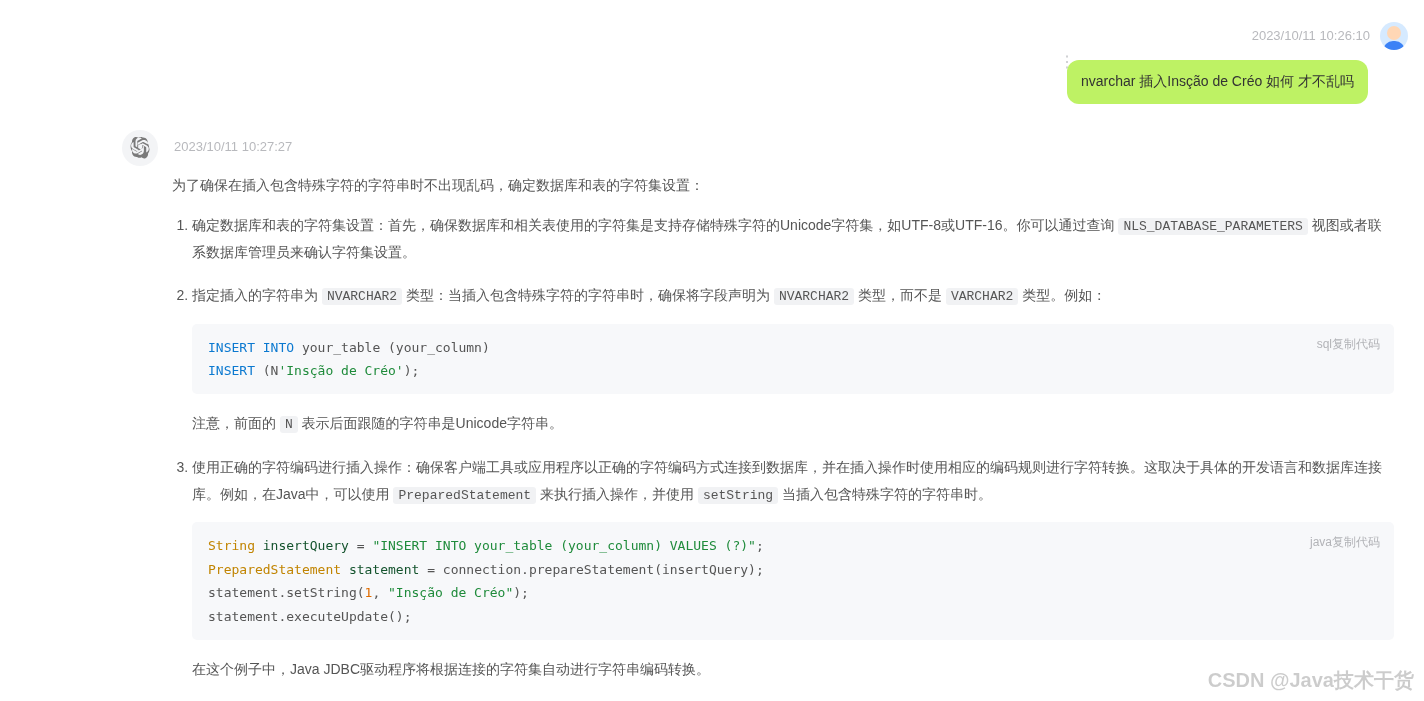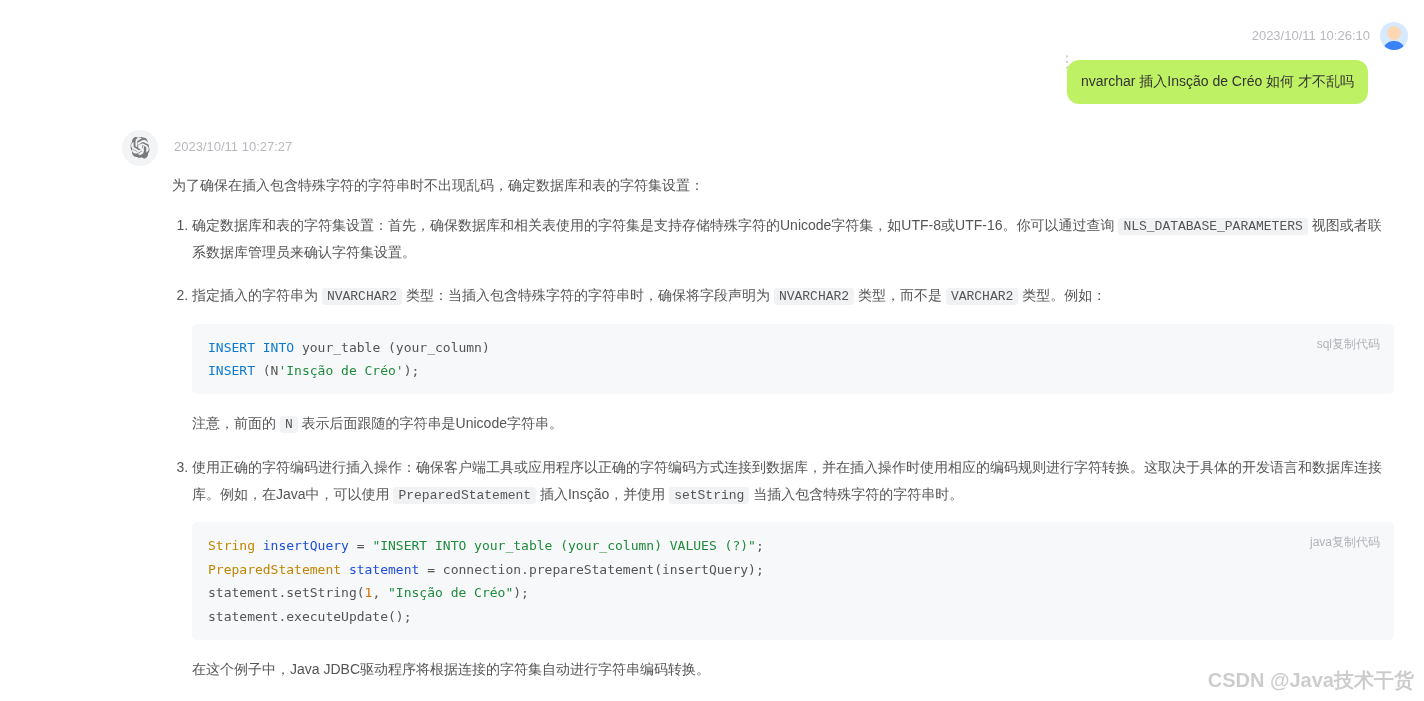--- a/index.html
+++ b/index.html
@@ -28,21 +28,21 @@
   ol{margin:10px 0 16px;padding-left:20px}
   ol > li{margin:0 0 16px 0;line-height:1.9}
   li > p{margin:0}
   .inline-code{font-family:Menlo,Consolas,"Courier New",monospace;background:#f1f2f4;padding:1px 5px;border-radius:3px;font-size:13px;color:#555}
 
   .codeblock{background:#f7f8fa;border-radius:5px;padding:12px 16px;margin:12px 0 16px;position:relative;font-family:Menlo,Consolas,"Courier New",monospace;font-size:13px;line-height:1.8}
   .codeblock .meta{position:absolute;top:10px;right:14px;color:#b2b3b7;font-size:12px;font-family:"Helvetica Neue",Arial,sans-serif;display:flex;gap:0;align-items:center}
   .codeblock .meta .copy{cursor:pointer}
   pre{margin:0;white-space:pre}
   .kw{color:#0b79d0}
-  .fn{color:#1d4ed8}
+  .fn{color:#14532d}
   .cls{color:#c18401}
   .num{color:#e06c00}
   .str{color:#1f8b3b}
 
   
   .watermark{position:absolute;bottom:4px;right:10px;color:rgba(0,0,0,0.20);font-size:20px;pointer-events:none;font-weight:700}
 </style>
 </head>
 <body>
 
@@ -88,21 +88,21 @@
 <pre><span class="kw">INSERT</span> <span class="kw">INTO</span><span> your_table (your_column)</span>
 <span class="kw">INSERT</span><span> (N</span><span class="str">'Insção de Créo'</span><span>);</span></pre>
             </div>
             <p>
               <span>注意，前面的 </span><code class="inline-code">N</code><span> 表示后面跟随的字符串是Unicode字符串。</span>
             </p>
           </li>
 
           <li>
             <p>
-              <span>使用正确的字符编码进行插入操作：确保客户端工具或应用程序以正确的字符编码方式连接到数据库，并在插入操作时使用相应的编码规则进行字符转换。这取决于具体的开发语言和数据库连接库。例如，在Java中，可以使用 </span><code class="inline-code">PreparedStatement</code><span> 插入Insção，并使用 </span><code class="inline-code">setString</code><span> 当插入包含特殊字符的字符串时。</span>
+              <span>使用正确的字符编码进行插入操作：确保客户端工具或应用程序以正确的字符编码方式连接到数据库，并在插入操作时使用相应的编码规则进行字符转换。这取决于具体的开发语言和数据库连接库。例如，在Java中，可以使用 </span><code class="inline-code">PreparedStatement</code><span> 来执行插入操作，并使用 </span><code class="inline-code">setString</code><span> 当插入包含特殊字符的字符串时。</span>
             </p>
             <div class="codeblock">
               <div class="meta">
                 <span>java</span>
                 <span class="copy">复制代码</span>
               </div>
 <pre><span class="cls">String </span><span class="fn">insertQuery</span><span> = </span><span class="str">"INSERT INTO your_table (your_column) VALUES (?)"</span><span>;</span>
 <span class="cls">PreparedStatement </span><span class="fn">statement</span><span> = connection.prepareStatement(insertQuery);</span>
 <span>statement.setString(</span><span class="num">1</span><span>, </span><span class="str">"Insção de Créo"</span><span>);</span>
 <span>statement.executeUpdate();</span></pre>

